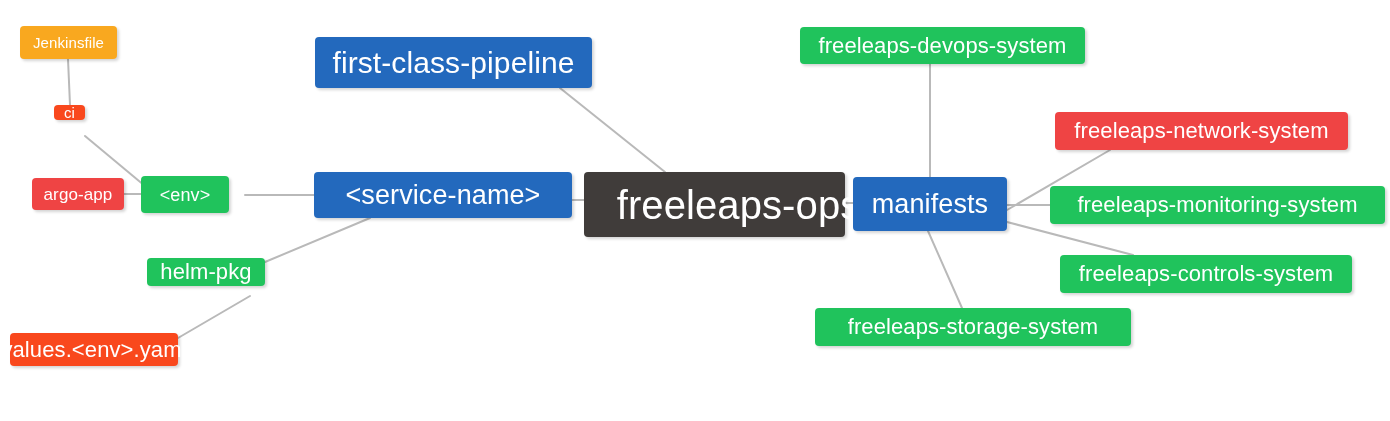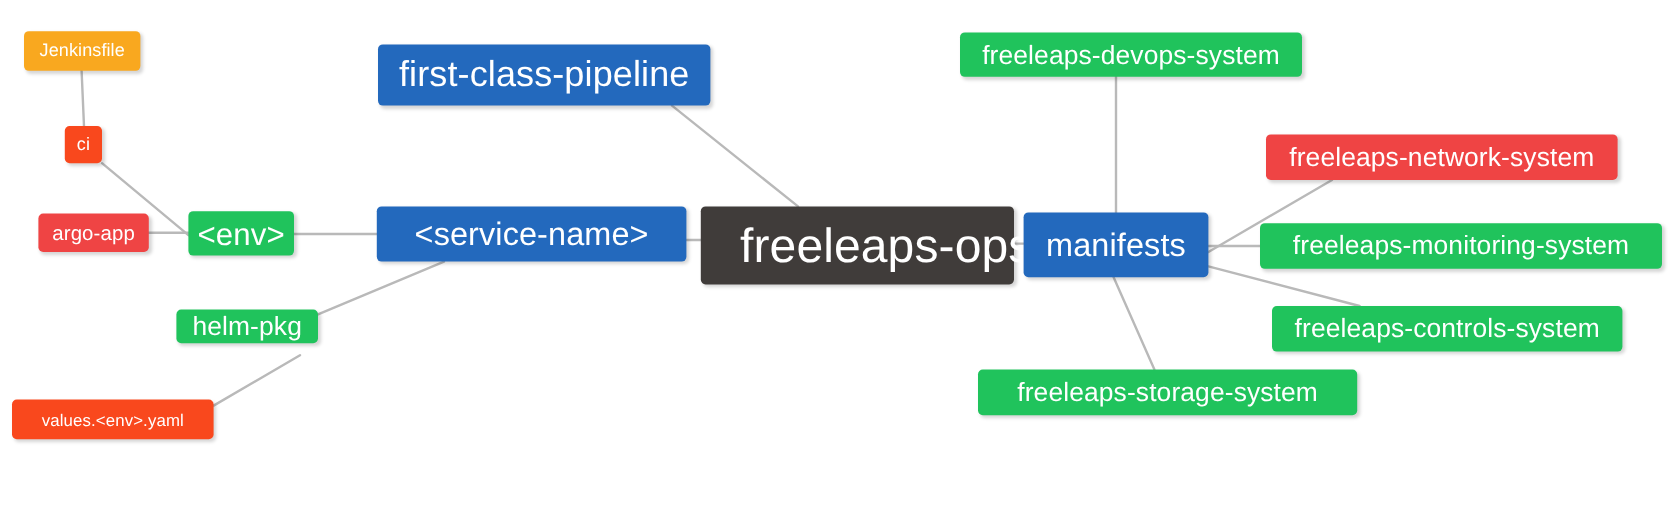--- a/index.html
+++ b/index.html
@@ -59,45 +59,45 @@
       <path d="M 930 177 L 930 64" stroke="#b9b9b9" stroke-width="2" fill="none" stroke-linecap="round"></path>
       <path d="M 1007 210 L 1110 150" stroke="#b9b9b9" stroke-width="2" fill="none" stroke-linecap="round"></path>
       <path d="M 1007 205 L 1050 205" stroke="#b9b9b9" stroke-width="2" fill="none" stroke-linecap="round"></path>
       <path d="M 1007 222 L 1133 255" stroke="#b9b9b9" stroke-width="2" fill="none" stroke-linecap="round"></path>
       <path d="M 928 231 L 962 308" stroke="#b9b9b9" stroke-width="2" fill="none" stroke-linecap="round"></path>
     </svg>
   <div id="node-layer">
       <div class="node" style="left: 20px; top: 26px; width: 97px; height: 33px; background: rgb(249, 168, 31); font-size: 15px;">
         <span class="node-label">Jenkinsfile</span>
       </div>
-      <div class="node" style="left: 54px; top: 105px; width: 31px; height: 31px; background: rgb(249, 72, 29); font-size: 15px;">
+      <div class="node" style="left: 54px; top: 105px; width: 31px; height: 15px; background: rgb(249, 72, 29); font-size: 15px;">
         <span class="node-label">ci</span>
       </div>
       <div class="node" style="left: 32px; top: 178px; width: 92px; height: 32px; background: #ef4444; font-size: 17px;">
         <span class="node-label">argo-app</span>
       </div>
-      <div class="node" style="left: 157px; top: 176px; width: 88px; height: 37px; background: rgb(32, 195, 92); font-size: 26px;">
+      <div class="node" style="left: 141px; top: 176px; width: 88px; height: 37px; background: rgb(32, 195, 92); font-size: 18px;">
         <span class="node-label">&lt;env&gt;</span>
       </div>
       <div class="node" style="left: 315px; top: 37px; width: 277px; height: 51px; background: rgb(35, 105, 189); font-size: 30px;">
         <span class="node-label">first-class-pipeline</span>
       </div>
       <div class="node" style="left: 314px; top: 172px; width: 258px; height: 46px; background: rgb(35, 105, 189); font-size: 27px;">
         <span class="node-label">&lt;service-name&gt;</span>
       </div>
       <div class="node" style="left: 584px; top: 172px; width: 261px; height: 65px; background: rgb(64, 60, 58); font-size: 40px; padding-left: 48px;">
         <span class="node-label">freeleaps-ops</span>
       </div>
       <div class="node" style="left: 853px; top: 177px; width: 154px; height: 54px; background: rgb(35, 105, 189); font-size: 27px;">
         <span class="node-label">manifests</span>
       </div>
       <div class="node" style="left: 147px; top: 258px; width: 118px; height: 28px; background: rgb(32, 195, 92); font-size: 22px;">
         <span class="node-label">helm-pkg</span>
       </div>
-      <div class="node" style="left: 10px; top: 333px; width: 168px; height: 33px; background: rgb(249, 72, 29); font-size: 14px;">
+      <div class="node" style="left: 10px; top: 333px; width: 168px; height: 33px; background: rgb(249, 72, 29); font-size: 22px;">
         <span class="node-label">values.&lt;env&gt;.yaml</span>
       </div>
       <div class="node" style="left: 800px; top: 27px; width: 285px; height: 37px; background: rgb(32, 195, 92); font-size: 22px;">
         <span class="node-label">freeleaps-devops-system</span>
       </div>
       <div class="node" style="left: 1055px; top: 112px; width: 293px; height: 38px; background: #ef4444; font-size: 22px;">
         <span class="node-label">freeleaps-network-system</span>
       </div>
       <div class="node" style="left: 1050px; top: 186px; width: 335px; height: 38px; background: rgb(32, 195, 92); font-size: 22px;">
         <span class="node-label">freeleaps-monitoring-system</span>

